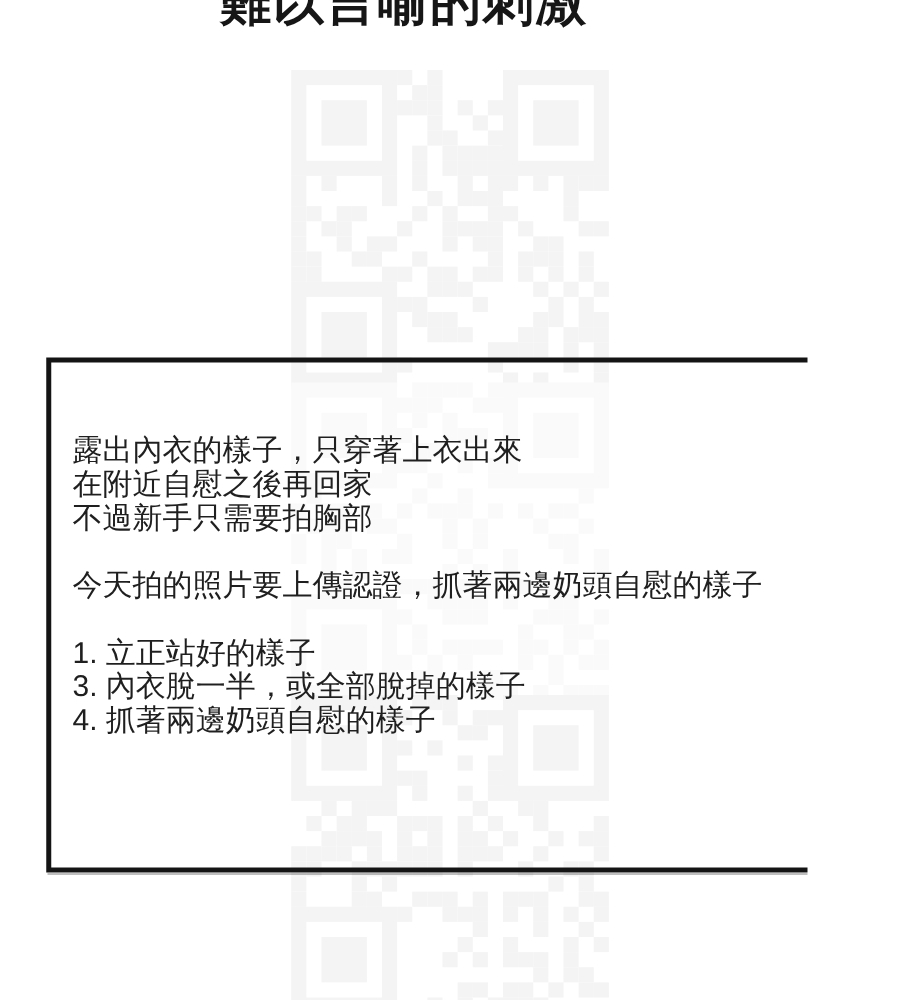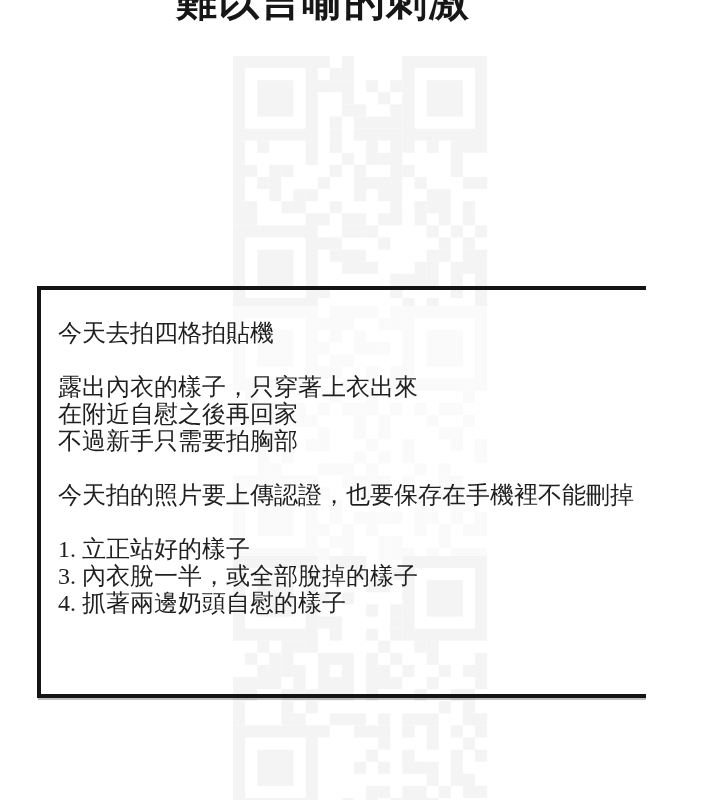--- a/index.html
+++ b/index.html
@@ -2,21 +2,21 @@
 <html style="--bg: #ffffff; --ink: #1f1f1f; --ink-strong: #161616; --border: #141414;"><head>
 <meta charset="utf-8">
 <style>
   html, body { margin: 0; padding: 0; background: #ffffff; }
   .page {
     position: relative;
     width: 646px;
     height: 800px;
     overflow: hidden;
     background: var(--bg, #ffffff);
-    font-family: Liberation Serif, serif;
+    font-family: Liberation Sans, sans-serif;
   }
   .watermark {
     position: absolute;
     inset: 0;
     z-index: 0;
     pointer-events: none;
   }
   .title {
     position: absolute;
     top: -19px;               
@@ -472,26 +472,25 @@
         <rect x="402.4" y="556" width="84.7" height="84.7" fill="#f4f4f4"></rect>
         <rect x="414.5" y="568.1" width="60.5" height="60.5" fill="#ffffff"></rect>
         <rect x="426.59999999999997" y="580.2" width="36.3" height="36.3" fill="#f4f4f4"></rect>
         <rect x="233" y="725.4" width="84.7" height="84.7" fill="#f4f4f4"></rect>
         <rect x="245.1" y="737.5" width="60.5" height="60.5" fill="#ffffff"></rect>
         <rect x="257.2" y="749.6" width="36.3" height="36.3" fill="#f4f4f4"></rect>
       </svg></div>
   <h1 class="title">難以言喻的刺激</h1>
   <div class="note-box">
     <div class="note-lines">
-        <div class="text-line">今天去拍四格拍貼機</div>
         <div class="text-line">&nbsp;</div>
         <div class="text-line">露出內衣的樣子，只穿著上衣出來</div>
         <div class="text-line">在附近自慰之後再回家</div>
         <div class="text-line">不過新手只需要拍胸部</div>
         <div class="text-line">&nbsp;</div>
-        <div class="text-line">今天拍的照片要上傳認證，也要保存在手機裡不能刪掉</div>
+        <div class="text-line">今天拍的照片要上傳認證，抓著兩邊奶頭自慰的樣子</div>
         <div class="text-line">&nbsp;</div>
         <div class="text-line">1. 立正站好的樣子</div>
         <div class="text-line">3. 內衣脫一半，或全部脫掉的樣子</div>
         <div class="text-line">4. 抓著兩邊奶頭自慰的樣子</div>
       </div>
   </div>
 </div>
 
 </body></html>

